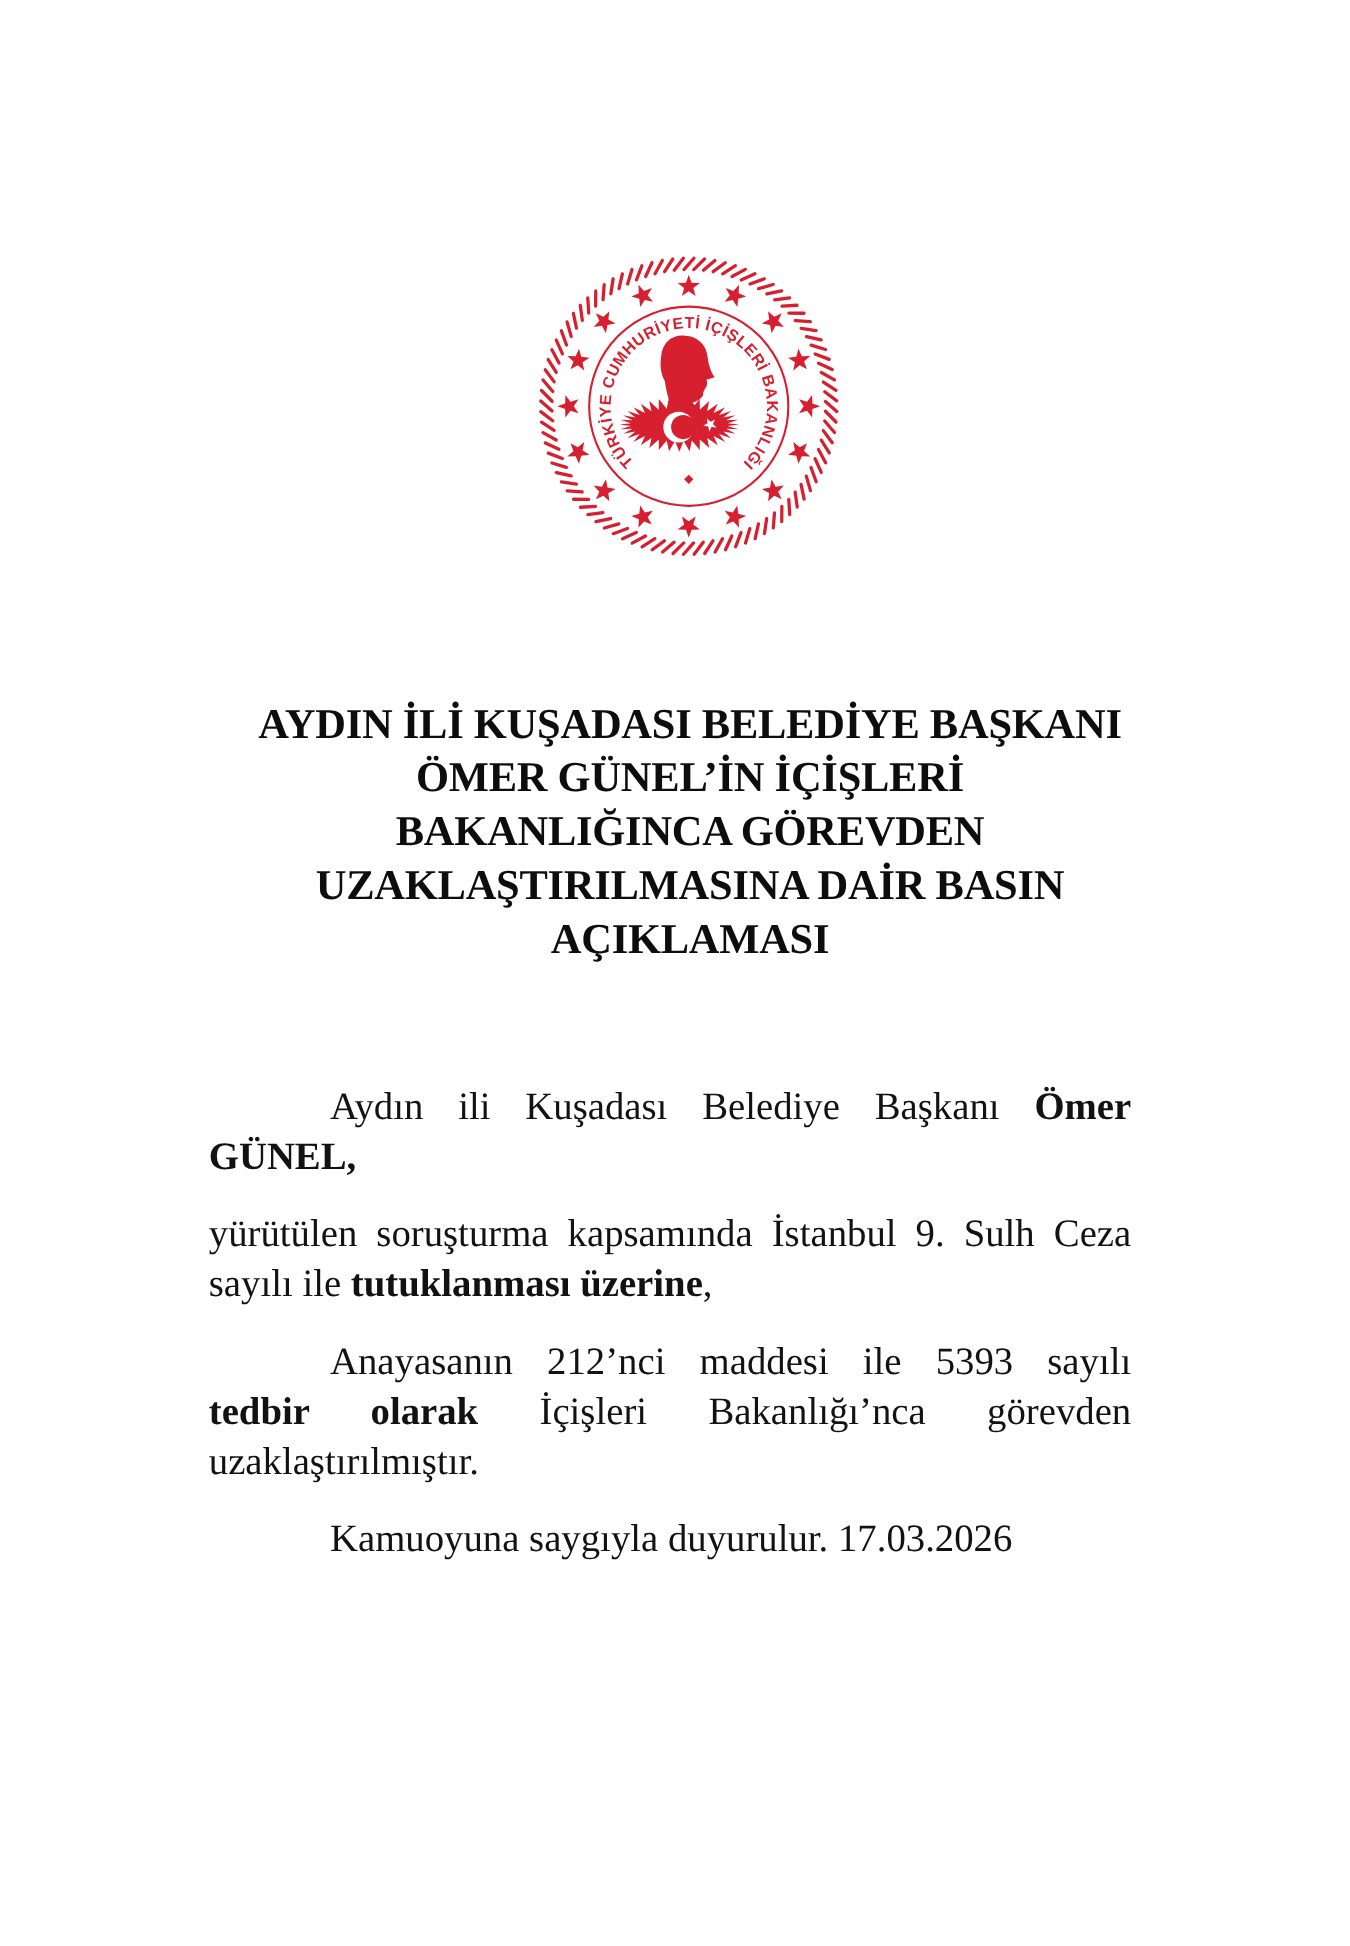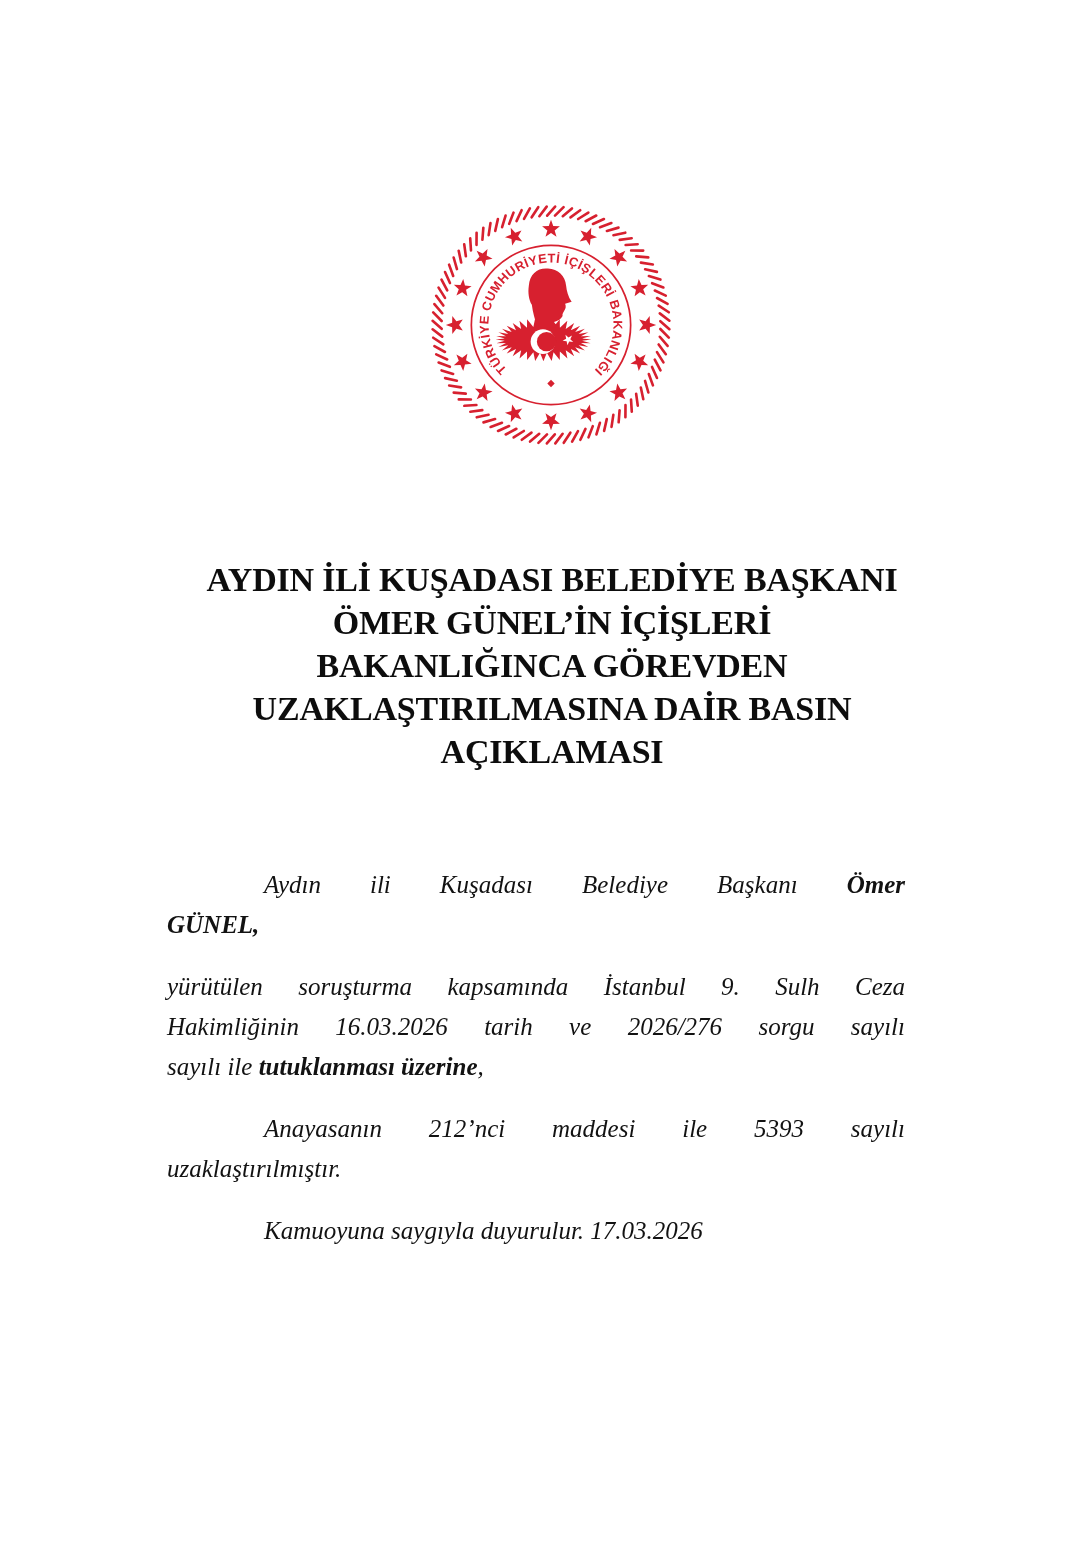--- a/index.html
+++ b/index.html
@@ -6,21 +6,21 @@
   .page{
     position:relative;width:1080px;height:1557px;background:#ffffff;
     font-family:"Liberation Serif","DejaVu Serif",serif;color:#141414;overflow:hidden;
   }
   .seal-wrap{padding-top:204px;display:flex;justify-content:center;}
   .seal{width:242px;height:242px;margin-left:22px;}
   .title{
     position:relative;left:12px;margin-top:112px;text-align:center;
     font-weight:bold;font-size:34px;line-height:43px;letter-spacing:-0.2px;color:#0d0d0d;
   }
-  .doc-body{width:738px;margin:92px 175px 0 167px;font-size:25px;color:#121212;font-style:italic;}
+  .doc-body{width:738px;margin:92px 175px 0 167px;font-size:31px;color:#121212;}
   .para{margin:0 0 22px 0;}
   .line{line-height:40px;}
   .line.just{text-align:justify;text-align-last:justify;}
   .line.first{padding-left:97px;}
   .b{font-weight:bold;}
 </style>
 </head>
 <body>
 
 <div class="page">
@@ -151,25 +151,25 @@
     <div class="title-line">AÇIKLAMASI</div>
   </div>
 
   <div class="doc-body">
       <div class="para">
         <div class="line just first"><span>Aydın ili Kuşadası Belediye Başkanı </span><span class="b">Ömer</span></div>
         <div class="line"><span class="b">GÜNEL,</span></div>
       </div>
       <div class="para">
         <div class="line just"><span>yürütülen soruşturma kapsamında İstanbul 9. Sulh Ceza</span></div>
-        <div class="line just"><span>Hakimliğinin 16.03.2026 tarih ve 2026/276 sorgu sayılı</span></div>
         <div class="line"><span>sayılı ile </span><span class="b">tutuklanması üzerine</span><span>,</span></div>
       </div>
       <div class="para">
         <div class="line just first"><span>Anayasanın 212’nci maddesi ile 5393 sayılı</span></div>
+        <div class="line just"><span class="b">tedbir olarak</span><span> İçişleri Bakanlığı’nca görevden</span></div>
         <div class="line"><span>uzaklaştırılmıştır.</span></div>
       </div>
       <div class="para">
         <div class="line first"><span>Kamuoyuna saygıyla duyurulur. 17.03.2026</span></div>
       </div>
     </div>
 
 </div>
 
 </body></html>

